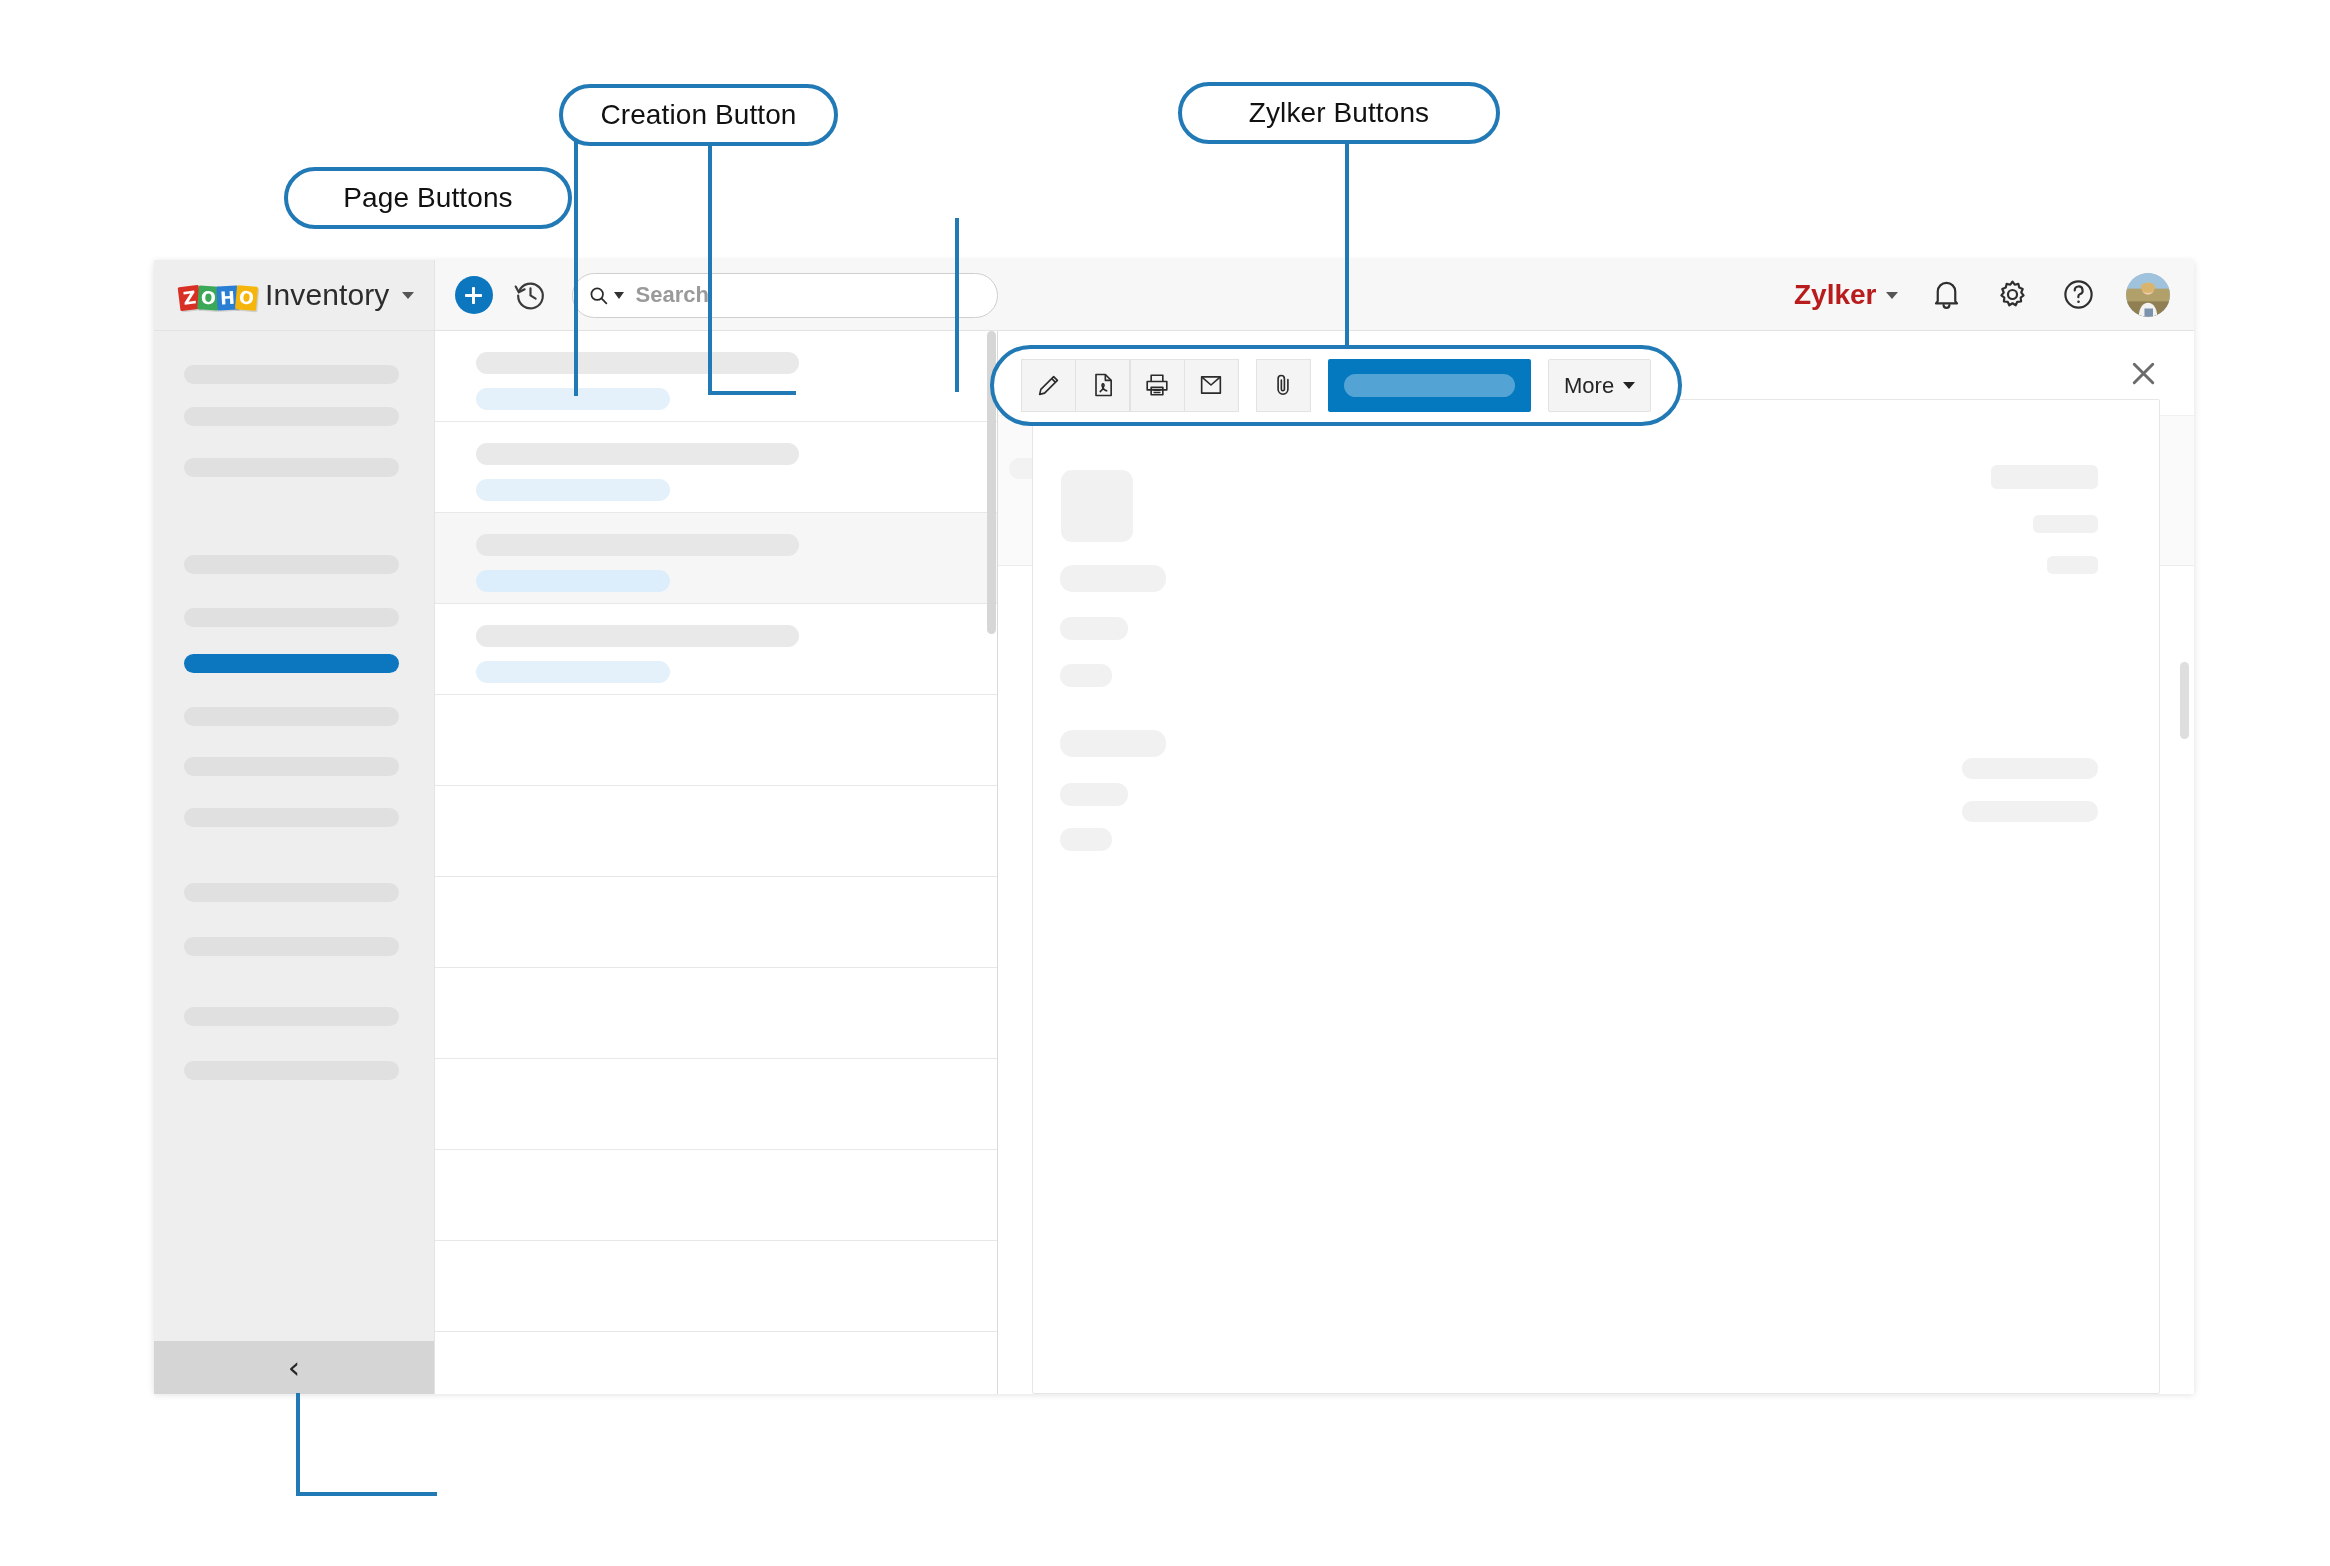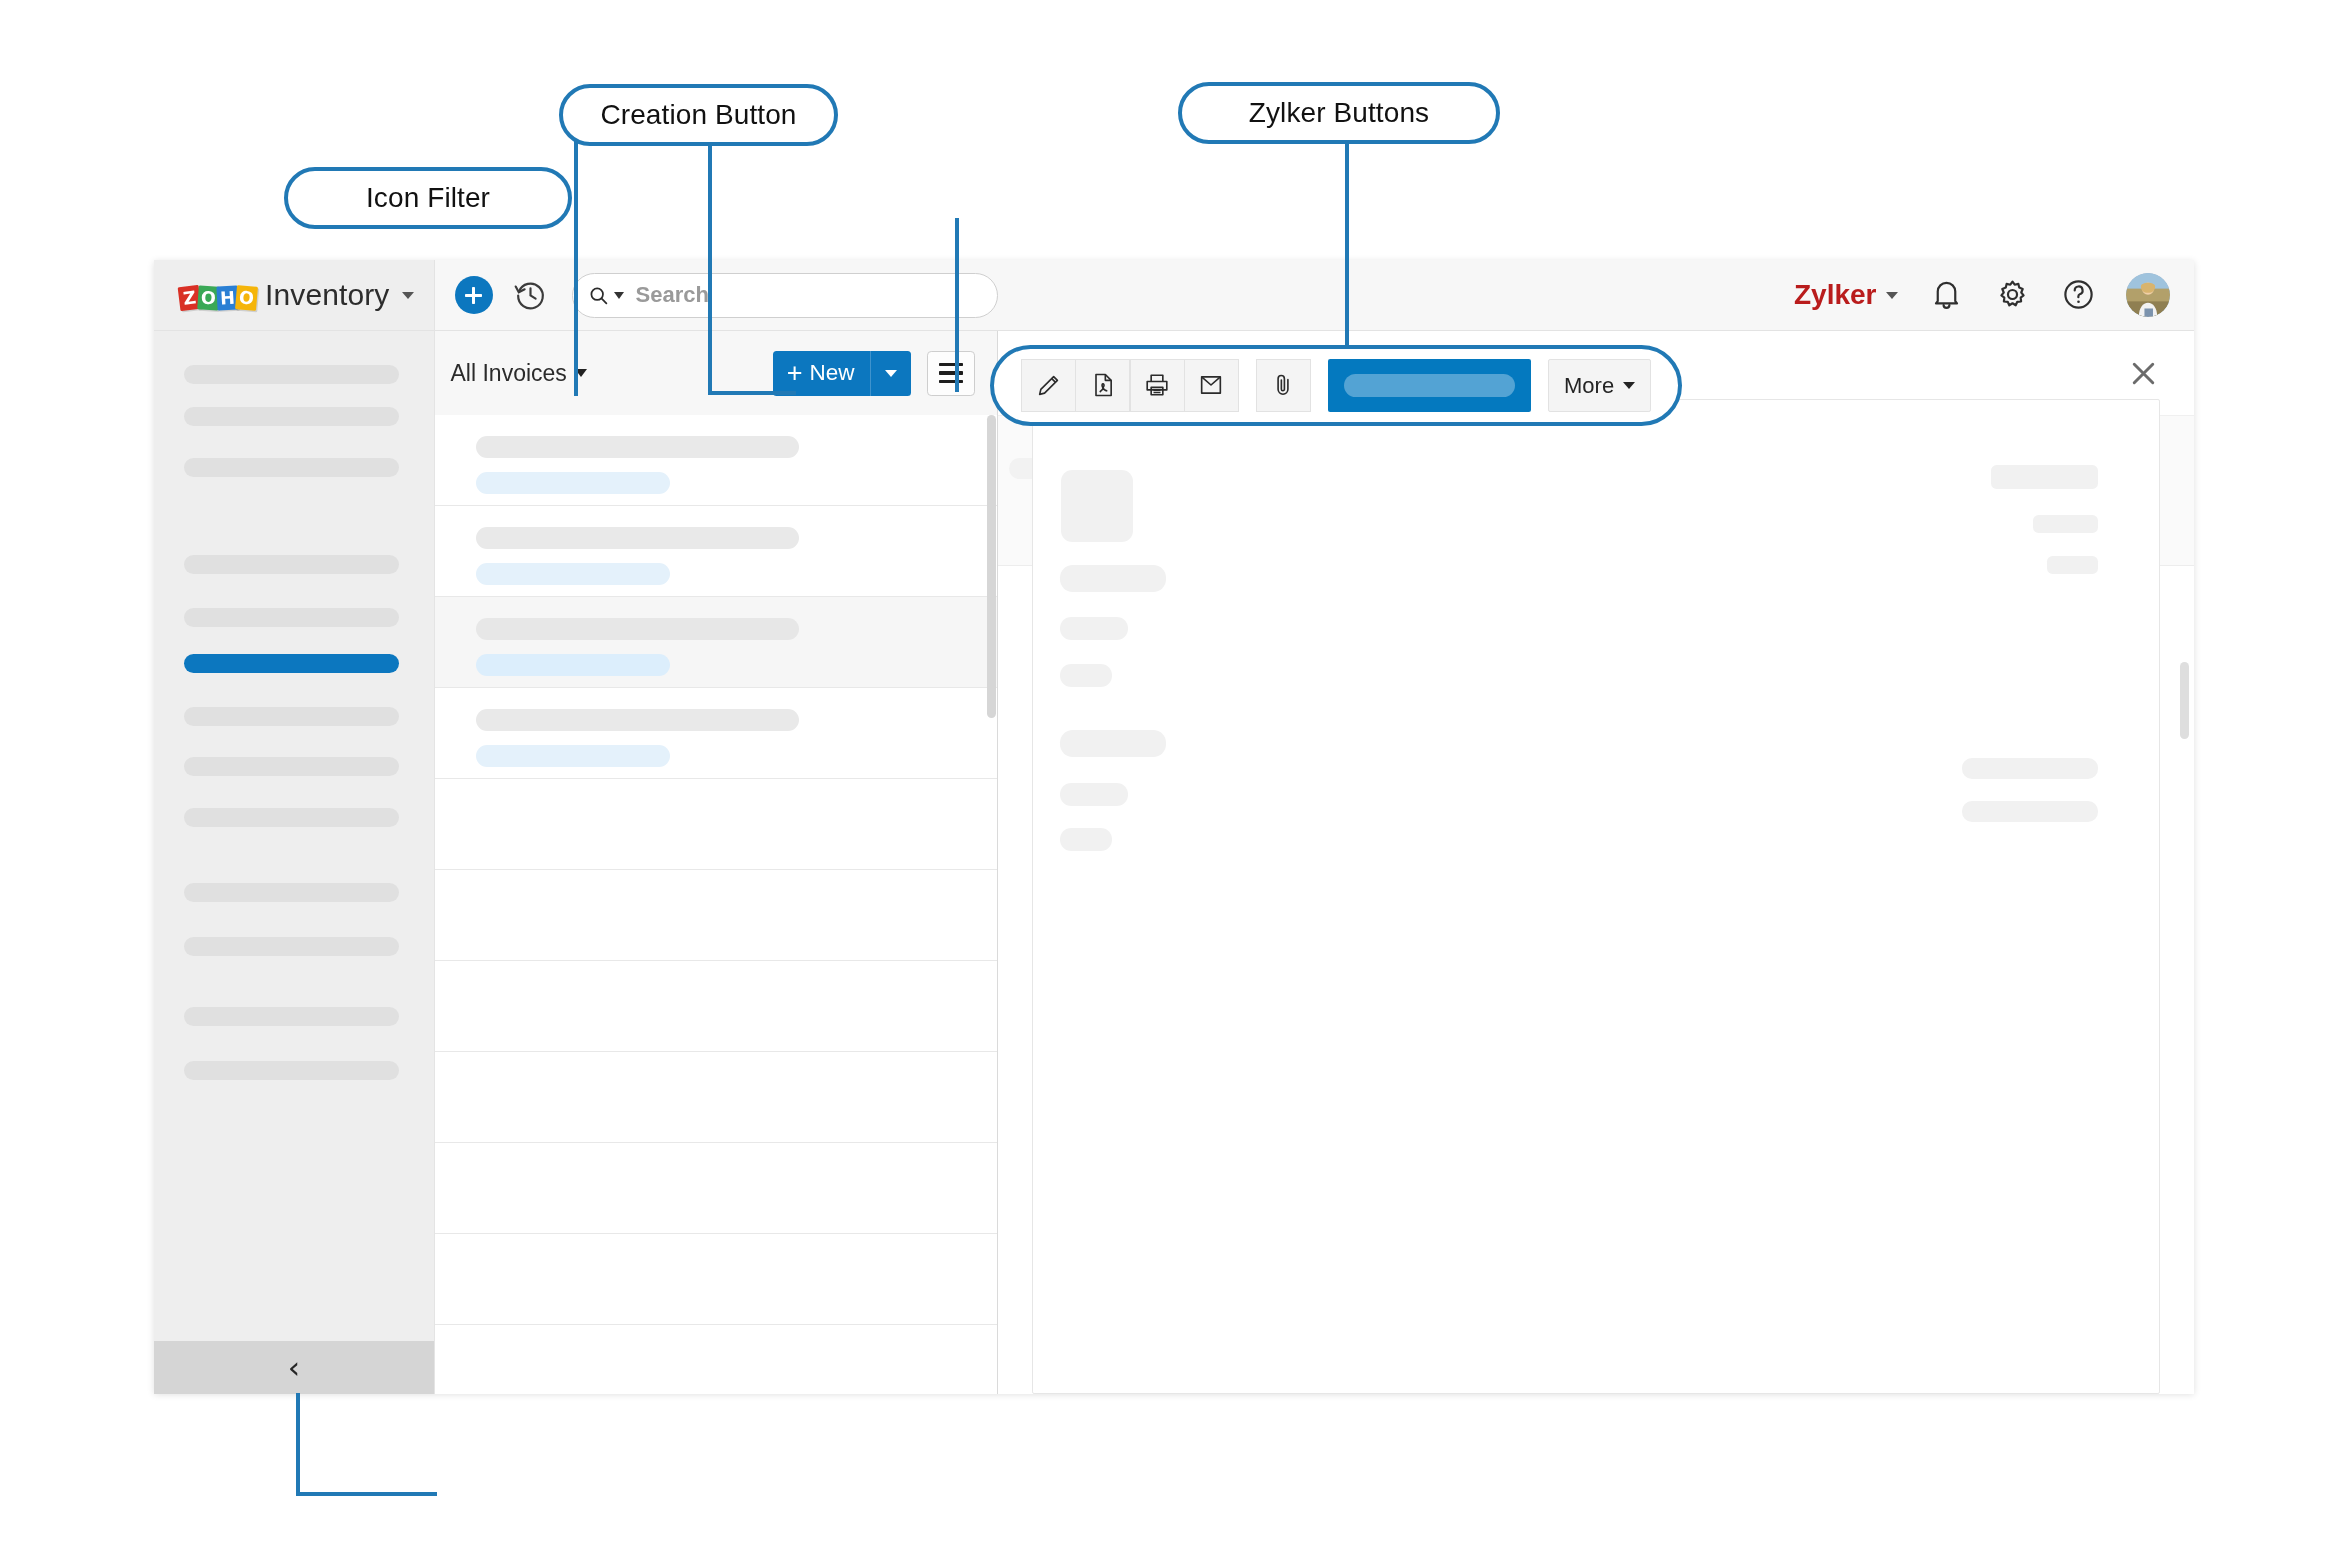--- a/index.html
+++ b/index.html
@@ -267,21 +267,21 @@
   <div class="leader h" style="left:708px; top:391px; width:88px;"></div>
 
   <div class="leader v" style="left:955px; top:218px; height:174px;"></div>
 
   <div class="leader v" style="left:1345px; top:144px; height:205px;"></div>
 
   <div class="leader v" style="left:296px; top:1393px; height:102px;"></div>
   <div class="leader h" style="left:296px; top:1492px; width:141px;"></div>
 
   <div class="callout" style="left:284px; top:167px; width:288px; height:62px;">
-    <span>Icon Filter</span>
+    <span>Page Buttons</span>
   </div>
 
   <div class="callout" style="left:559px; top:84px; width:279px; height:62px;">
     <span>Creation Button</span>
   </div>
 
 
   <div class="callout" style="left:1178px; top:82px; width:322px; height:62px;">
     <span>Zylker Buttons</span>
   </div>
@@ -390,43 +390,20 @@
         <div class="sb-pill" style="top:606px;"></div>
         <div class="sb-pill" style="top:676px;"></div>
         <div class="sb-pill" style="top:730px;"></div>
 
         <div id="collapse-bar">
           <span class="chev-left">‹</span>
         </div>
       </div>
 
       <div id="listpane">
-        <div id="list-toolbar">
-          <div id="page-filter">
-            <span>All Invoices</span>
-            <span class="caret-filter"></span>
-          </div>
-          <div id="list-toolbar-spacer"></div>
-
-          <div id="new-btn">
-            <div id="new-btn-main">
-              <span class="plus-glyph">+</span>
-              <span>New</span>
-            </div>
-            <div id="new-btn-caret">
-              <span class="caret-white"></span>
-            </div>
-          </div>
-
-          <div id="hamburger-btn">
-            <span class="ham-line"></span>
-            <span class="ham-line"></span>
-            <span class="ham-line"></span>
-          </div>
-        </div>
 
         <div id="list-rows">
           <div class="lrow">
             <div class="bar-top"></div>
             <div class="bar-bot"></div>
           </div>
           <div class="lrow">
             <div class="bar-top"></div>
             <div class="bar-bot"></div>
           </div>

